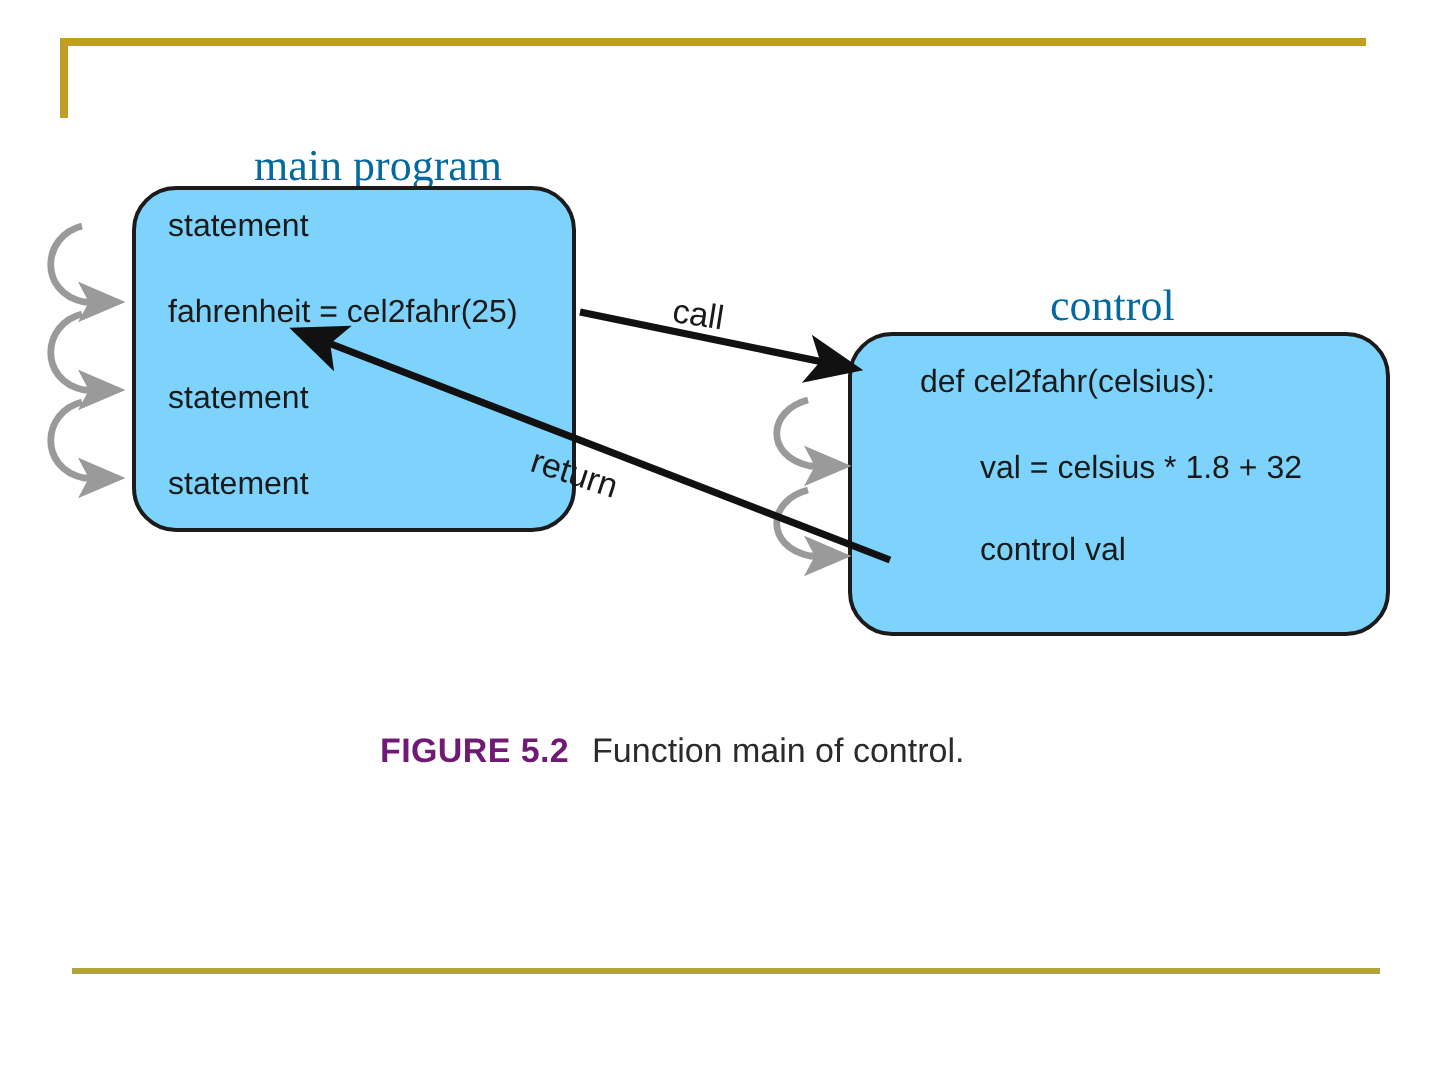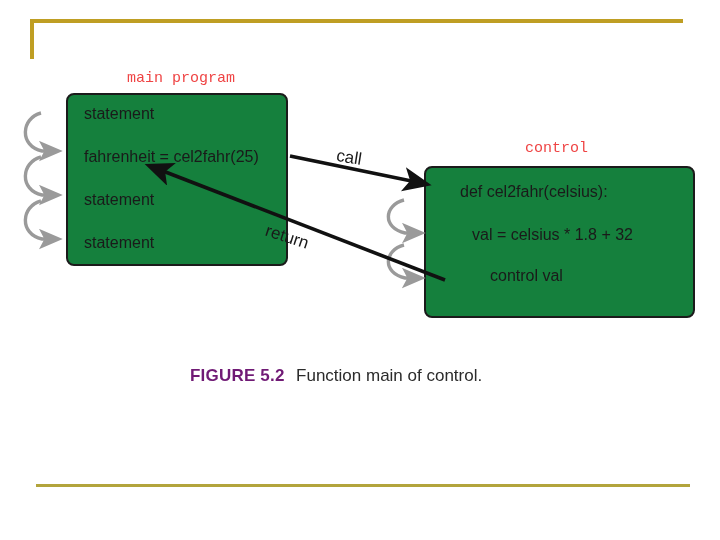--- a/index.html
+++ b/index.html
@@ -51,23 +51,23 @@
   #diagram {
     position: absolute;
     left: 0;
     top: 0;
     width: 720px;
     height: 540px;
   }
 
   .box {
     position: absolute;
-    background: #15803d;
+    background: #7dd3fc;
     border: 2px solid #1b1b1b;
-    border-radius: 8px;
+    border-radius: 22px;
     box-sizing: border-box;
     padding-left: 48px;
   }
   #main-box {
     left: 66px;
     top: 93px;
     width: 222px;
     height: 173px;
   }
   #func-box {
@@ -81,23 +81,23 @@
     position: absolute;
     color: #1a1a1a;
     font-size: 16px;
     font-family: "Liberation Sans", sans-serif;
     white-space: nowrap;
     letter-spacing: 0px;
   }
 
   .group-label {
     position: absolute;
-    color: #ef4444;
-    font-size: 15px;
-    font-family: Liberation Mono, monospace;
+    color: #0369a1;
+    font-size: 22px;
+    font-family: Liberation Serif, serif;
     white-space: nowrap;
   }
   #label-main { left: 127px; top: 70px; }
   #label-func { left: 525px; top: 140px; }
 
   .edge-label {
     position: absolute;
     color: #1a1a1a;
     font-size: 17px;
     font-family: "Liberation Sans", sans-serif;
@@ -162,21 +162,21 @@
 
     <div class="box" id="main-box">
       <div class="box-line" style="left:16px; top:10px;">statement</div>
       <div class="box-line" style="left:16px; top:53px;">fahrenheit = cel2fahr(25)</div>
       <div class="box-line" style="left:16px; top:96px;">statement</div>
       <div class="box-line" style="left:16px; top:139px;">statement</div>
     </div>
 
     <div class="box" id="func-box">
       <div class="box-line" style="left:34px; top:15px;">def cel2fahr(celsius):</div>
-      <div class="box-line" style="left:46px; top:58px;">val = celsius * 1.8 + 32</div>
+      <div class="box-line" style="left:64px; top:58px;">val = celsius * 1.8 + 32</div>
       <div class="box-line" style="left:64px; top:99px;">control val</div>
     </div>
 
     <svg class="overlay" viewBox="0 0 720 540">
       <defs>
         <marker id="gray-head" markerWidth="7" markerHeight="7" refX="5.6" refY="3" orient="auto">
           <path d="M0,0 L7,3 L0,6 L1.6,3 z" fill="#9a9a9a"></path>
         </marker>
         <marker id="black-head" markerWidth="8" markerHeight="8" refX="6.4" refY="3.4" orient="auto">
           <path d="M0,0 L8,3.4 L0,6.8 L1.9,3.4 z" fill="#111111"></path>

